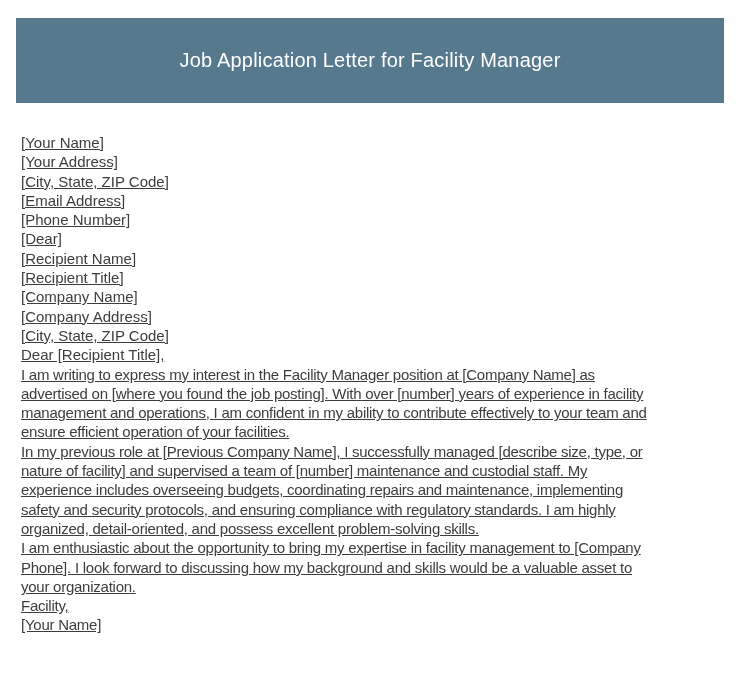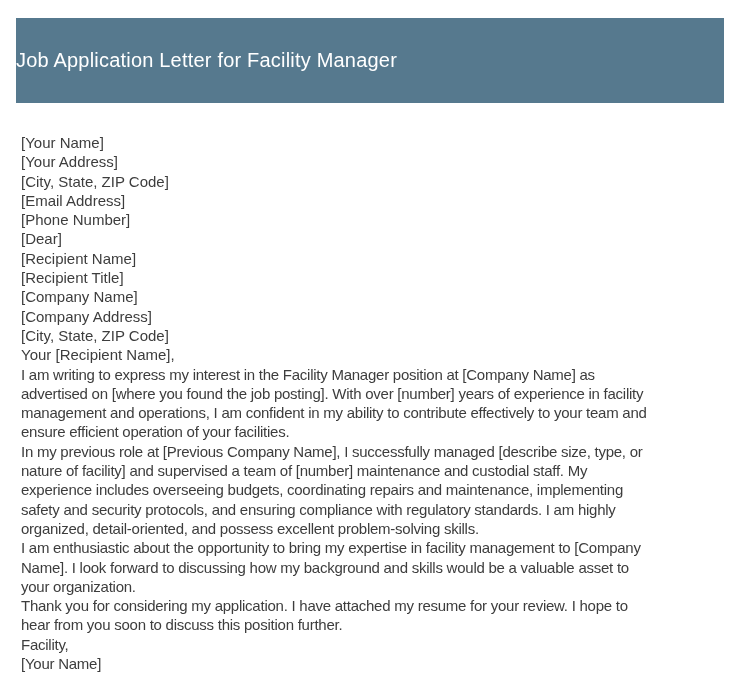--- a/index.html
+++ b/index.html
@@ -9,36 +9,37 @@
     height: 686px;
     overflow: hidden;
     font-family: "Liberation Sans", sans-serif;
   }
   .banner {
     margin: 18px 16px 0 16px;
     height: 85px;
     background: #56798E;
     display: flex;
     align-items: center;
+    justify-content: center;
   }
   .banner h1 {
     color: #ffffff;
     font-size: 20px;
     font-weight: 500;
     letter-spacing: 0.2px;
     white-space: nowrap;
   }
   .letter {
     margin: 30px 14px 0 21px;
     width: 706px;
     color: #3D3D3D;
     font-size: 15px;
     line-height: 19.3px;
   }
-  .block { white-space: pre-line; }
+  .block { white-space: pre-line; text-decoration: underline; }
   .condensed { letter-spacing: -0.25px; }
 </style>
 </head>
 <body>
 
 <header class="banner">
   <h1>Job Application Letter for Facility Manager</h1>
 </header>
 
 <main class="letter">
@@ -46,30 +47,28 @@
 [Your Address]
 [City, State, ZIP Code]
 [Email Address]
 [Phone Number]</div>
   <div class="block">[Dear]</div>
   <div class="block">[Recipient Name]
 [Recipient Title]
 [Company Name]
 [Company Address]
 [City, State, ZIP Code]</div>
-  <div class="block">Your [Recipient Name],</div>
+  <div class="block">Dear [Recipient Title],</div>
   <div class="block condensed">I am writing to express my interest in the Facility Manager position at [Company Name] as
 advertised on [where you found the job posting]. With over [number] years of experience in facility
 management and operations, I am confident in my ability to contribute effectively to your team and
 ensure efficient operation of your facilities.</div>
   <div class="block condensed">In my previous role at [Previous Company Name], I successfully managed [describe size, type, or
 nature of facility] and supervised a team of [number] maintenance and custodial staff. My
 experience includes overseeing budgets, coordinating repairs and maintenance, implementing
 safety and security protocols, and ensuring compliance with regulatory standards. I am highly
 organized, detail-oriented, and possess excellent problem-solving skills.</div>
   <div class="block condensed">I am enthusiastic about the opportunity to bring my expertise in facility management to [Company
-Name]. I look forward to discussing how my background and skills would be a valuable asset to
+Phone]. I look forward to discussing how my background and skills would be a valuable asset to
 your organization.</div>
-  <div class="block condensed">Thank you for considering my application. I have attached my resume for your review. I hope to
-hear from you soon to discuss this position further.</div>
   <div class="block condensed">Facility,</div>
   <div class="block condensed">[Your Name]</div>
 </main>
 
 </body></html>

